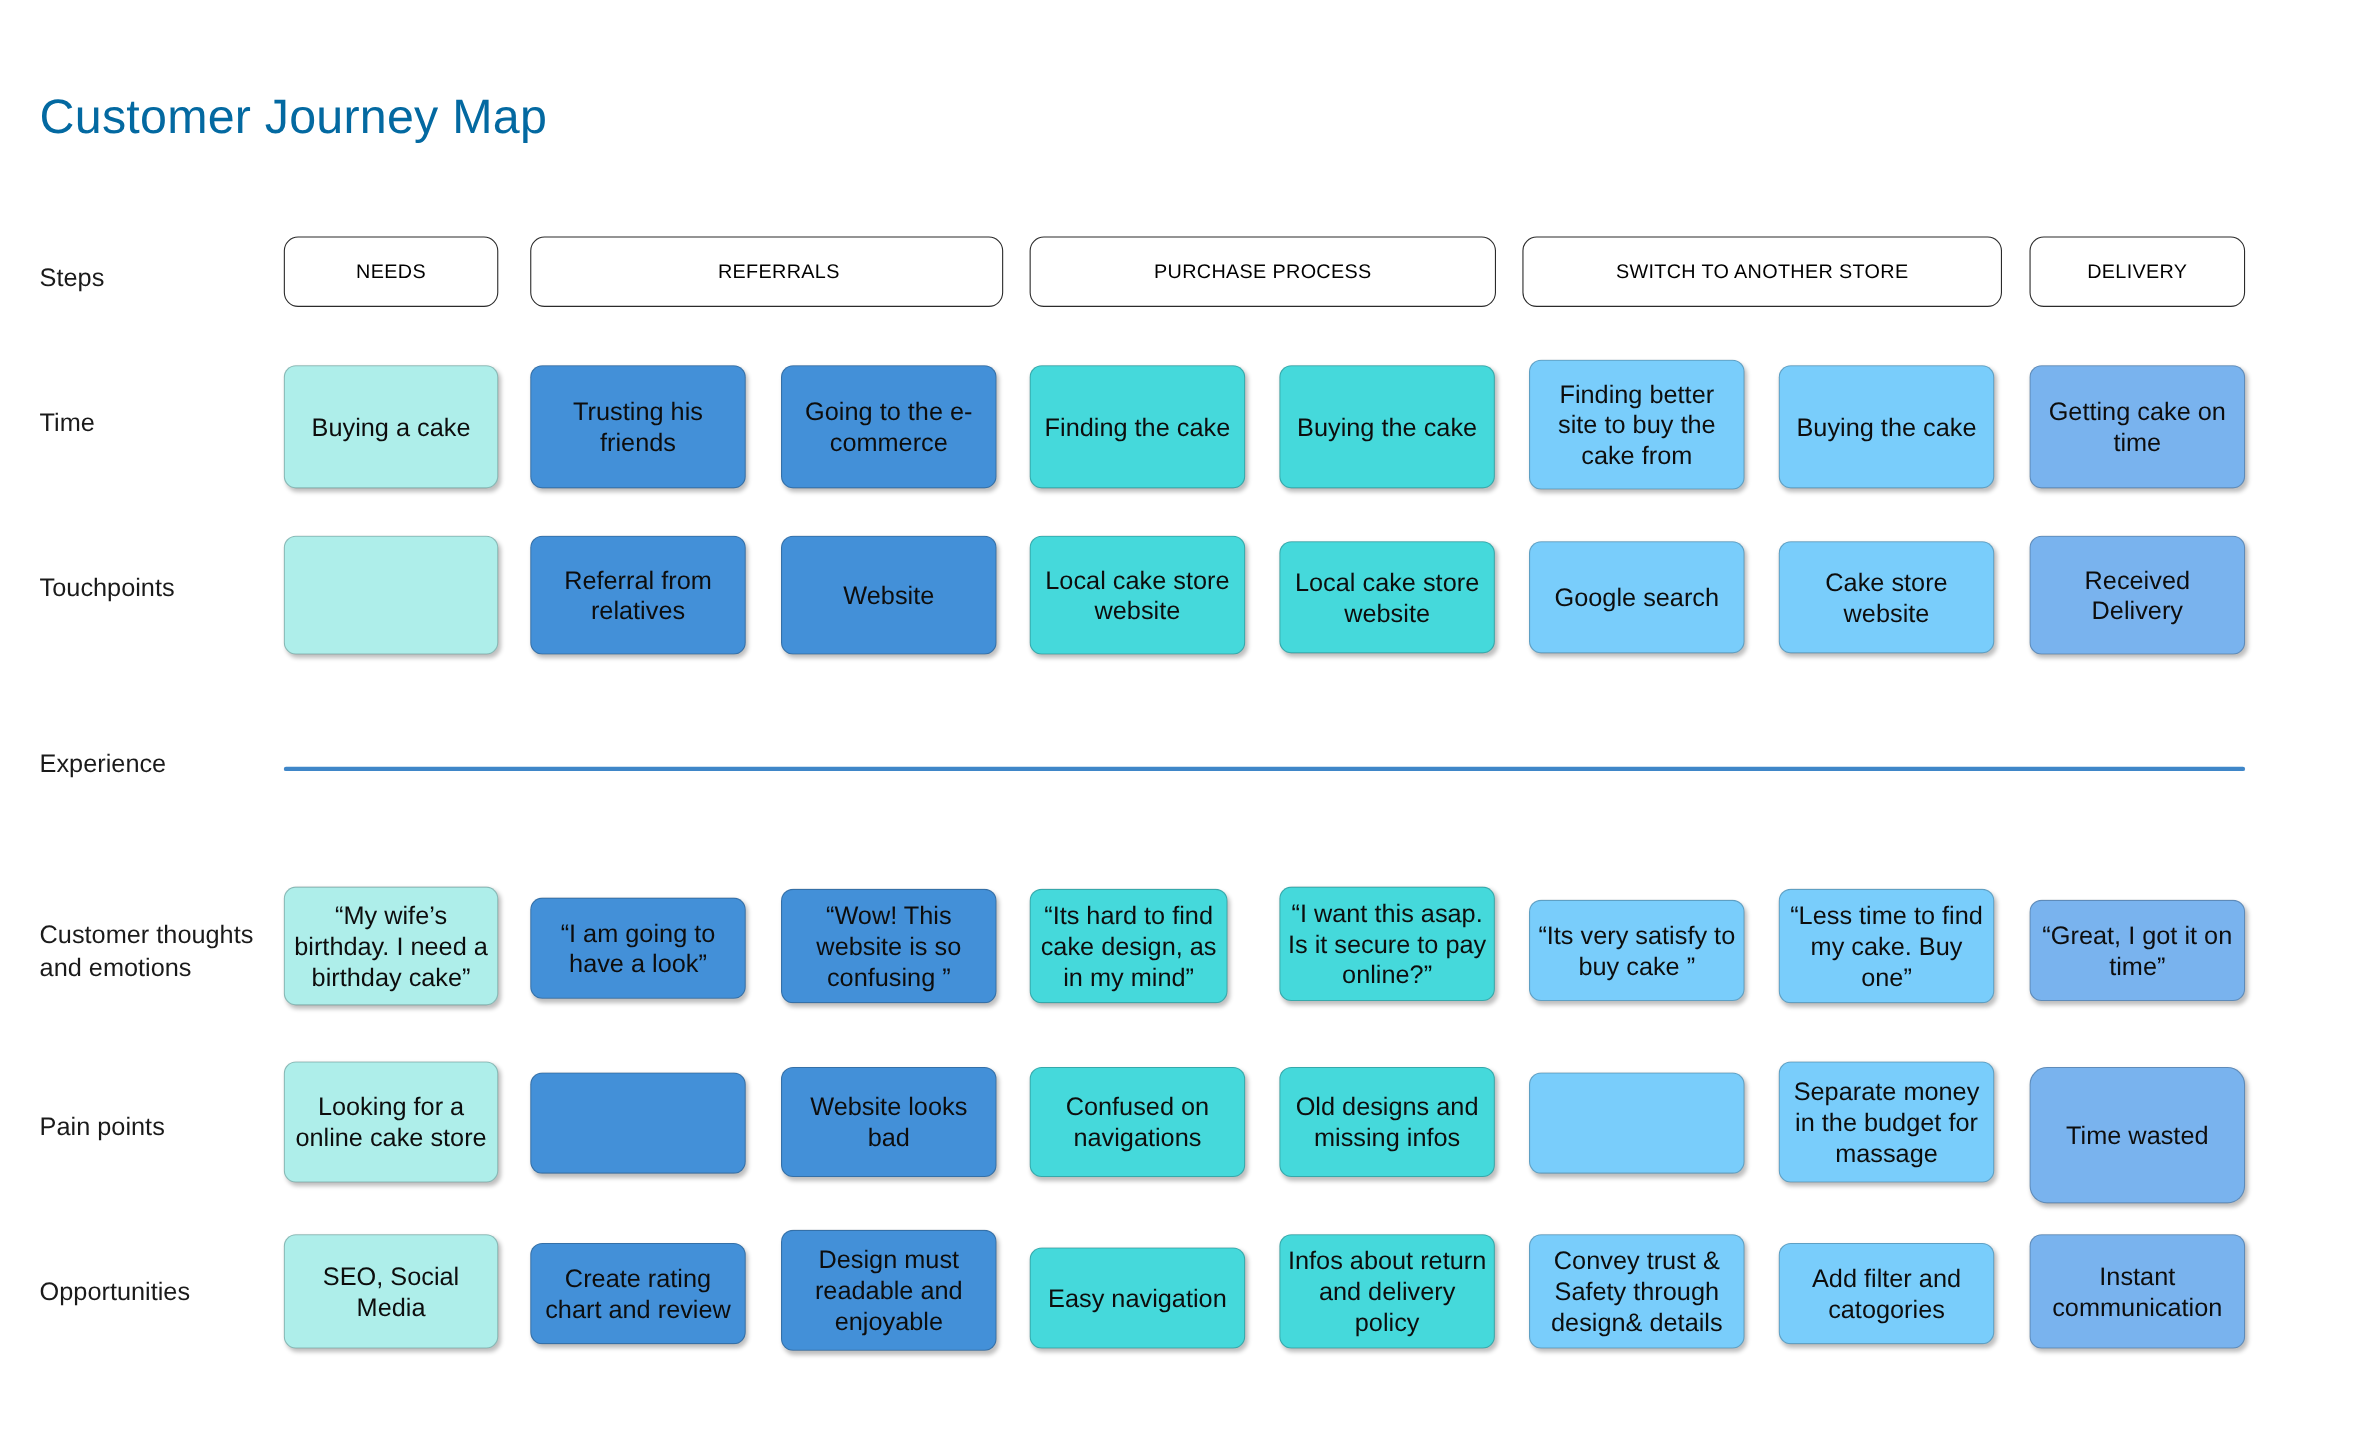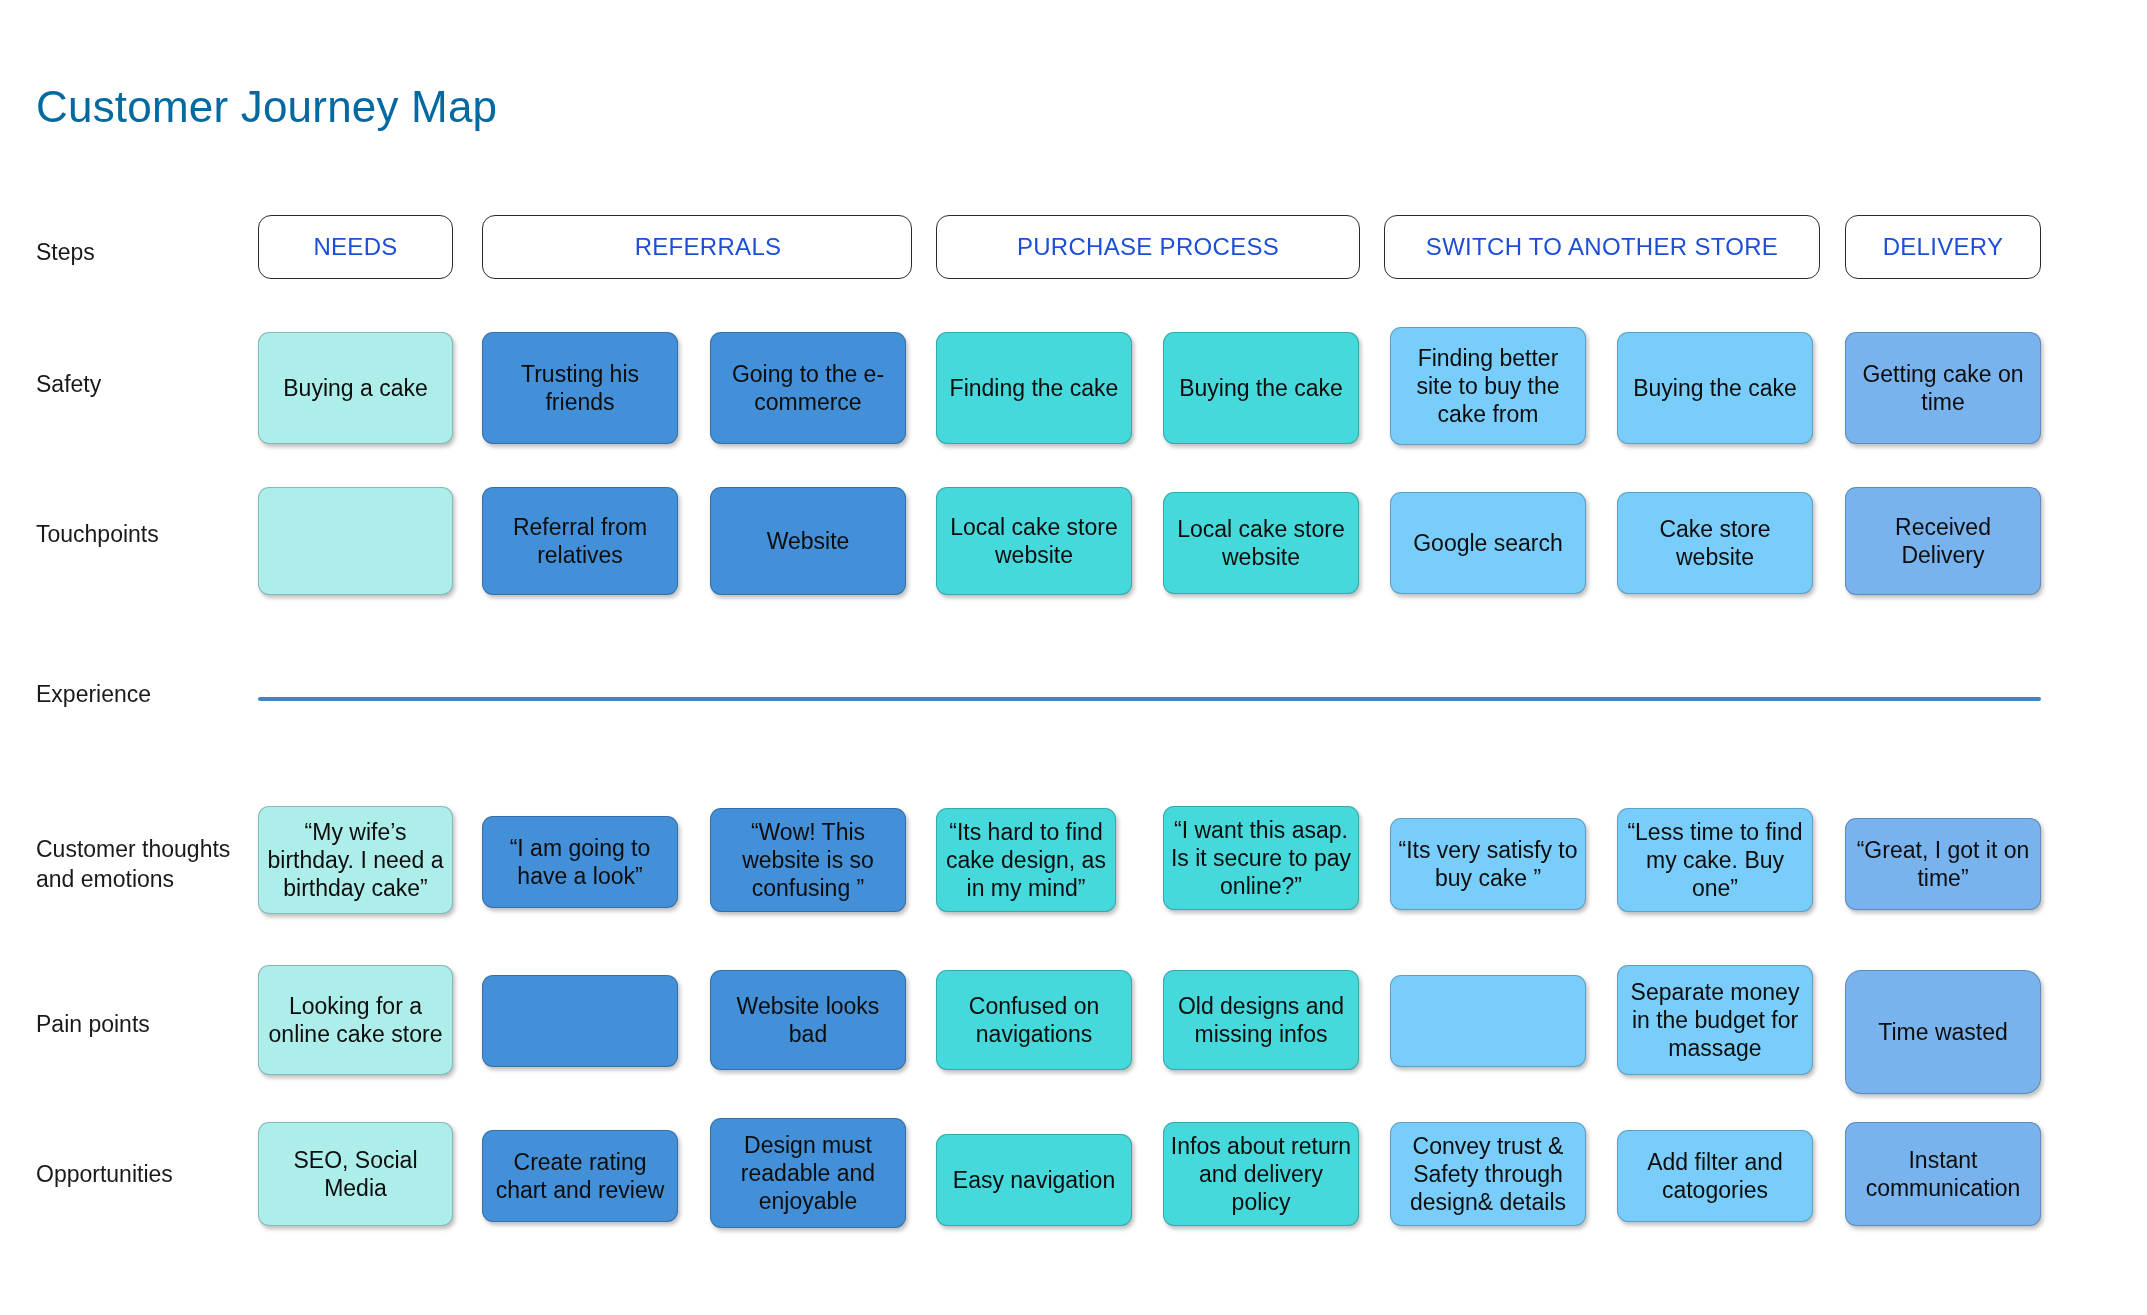--- a/index.html
+++ b/index.html
@@ -48,23 +48,23 @@
   .step-chip {
     position: absolute;
     top: 0;
     height: 64px;
     border: 1.6px solid #2b2b2b;
     border-radius: 13px;
     background: #ffffff;
     display: flex;
     align-items: center;
     justify-content: center;
-    font-size: 24px;
+    font-size: 18px;
     letter-spacing: 0.3px;
-    color: #1d4ed8;
+    color: #000000;
     box-sizing: border-box;
   }
 
   
   .card-row {
     position: absolute;
     left: 0;
     width: 2147px;
   }
   .jcard {
@@ -91,21 +91,21 @@
     background: #3f86c8;
     border-radius: 2px;
   }
 </style>
 </head>
 <body>
 
 <div class="page-title">Customer Journey Map</div>
 
 <div class="row-label" style="top:238px">Steps</div>
-<div class="row-label" style="top:370px">Safety</div>
+<div class="row-label" style="top:370px">Time</div>
 <div class="row-label" style="top:520px">Touchpoints</div>
 <div class="row-label" style="top:680px">Experience</div>
 <div class="row-label" style="top:835px">
   <div>Customer thoughts</div>
   <div>and emotions</div>
 </div>
 <div class="row-label" style="top:1010px">Pain points</div>
 <div class="row-label" style="top:1160px">Opportunities</div>
 
 <div class="steps-band" id="steps-band">

